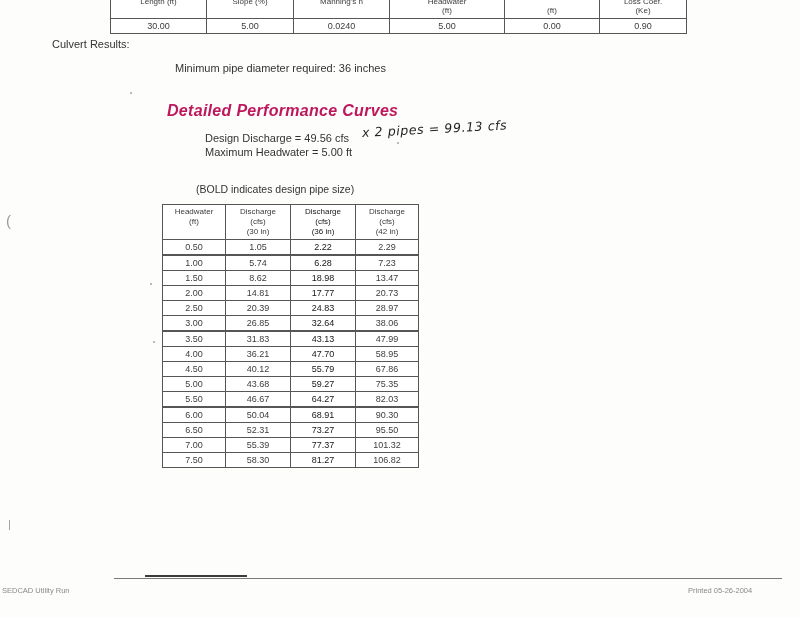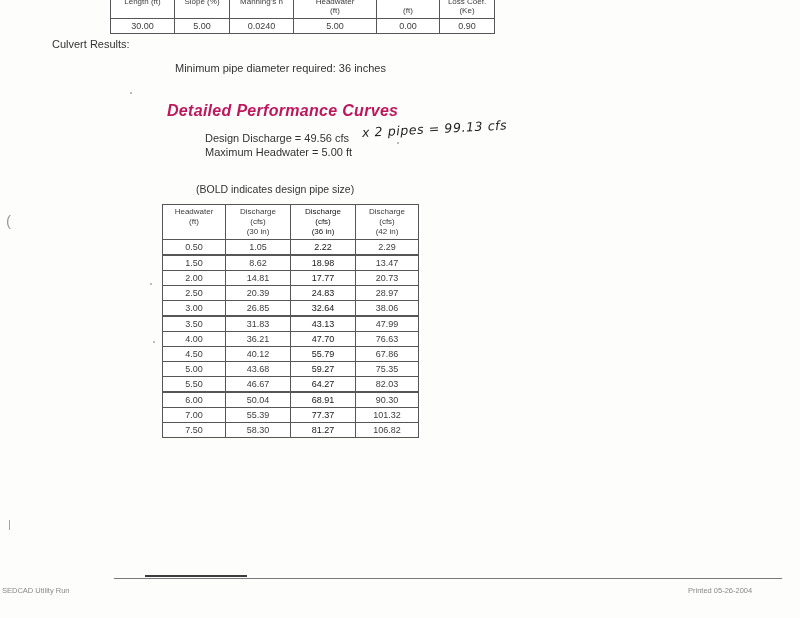--- a/index.html
+++ b/index.html
@@ -7,21 +7,21 @@
     width:800px;height:618px;position:relative;overflow:hidden;
     background:#fdfdfb;color:#3a3a3a;
     font-family:"Liberation Sans",sans-serif;
   }
   .abs{position:absolute}
   
   table{border-collapse:collapse;background:#fff}
   th,td{border:1px solid #565656;text-align:center;color:#3c3c3c}
   #top-table{left:110px;top:-4px}
   #top-table th{font-size:8px;font-weight:normal;line-height:9px;vertical-align:top;padding:0 2px 1px;height:20px}
-  #top-table td{font-size:9px;padding:2px 3px;line-height:10px}
+  #top-table td{font-size:9px;padding:2px 19px;line-height:10px}
   #top-table th:nth-child(1),#top-table td:nth-child(1){width:57px}
   #top-table th:nth-child(2),#top-table td:nth-child(2){width:48px}
   #top-table th:nth-child(3),#top-table td:nth-child(3){width:57px}
   #top-table th:nth-child(4),#top-table td:nth-child(4){width:76px}
   #top-table th:nth-child(5),#top-table td:nth-child(5){width:56px}
   #top-table th:nth-child(6),#top-table td:nth-child(6){width:48px}
   #perf-table{left:162px;top:204px}
   #perf-table th{font-size:8px;font-weight:normal;line-height:10px;padding:2px 2px;vertical-align:top}
   #perf-table td{font-size:9px;line-height:10px;padding:2px 2px}
   #perf-table th:nth-child(1),#perf-table td:nth-child(1){width:58px}
@@ -126,20 +126,26 @@
         </tr>
       </thead>
     <tbody>
         <tr class="grp-end">
           <td>0.50</td>
           <td>1.05</td>
           <td class="design-col">2.22</td>
           <td>2.29</td>
         </tr>
         <tr>
+          <td>1.00</td>
+          <td>5.74</td>
+          <td class="design-col">6.28</td>
+          <td>7.23</td>
+        </tr>
+        <tr>
           <td>1.50</td>
           <td>8.62</td>
           <td class="design-col">18.98</td>
           <td>13.47</td>
         </tr>
         <tr>
           <td>2.00</td>
           <td>14.81</td>
           <td class="design-col">17.77</td>
           <td>20.73</td>
@@ -159,21 +165,21 @@
         <tr>
           <td>3.50</td>
           <td>31.83</td>
           <td class="design-col">43.13</td>
           <td>47.99</td>
         </tr>
         <tr>
           <td>4.00</td>
           <td>36.21</td>
           <td class="design-col">47.70</td>
-          <td>76.63</td>
+          <td>58.95</td>
         </tr>
         <tr>
           <td>4.50</td>
           <td>40.12</td>
           <td class="design-col">55.79</td>
           <td>67.86</td>
         </tr>
         <tr>
           <td>5.00</td>
           <td>43.68</td>
@@ -184,20 +190,26 @@
           <td>5.50</td>
           <td>46.67</td>
           <td class="design-col">64.27</td>
           <td>82.03</td>
         </tr>
         <tr>
           <td>6.00</td>
           <td>50.04</td>
           <td class="design-col">68.91</td>
           <td>90.30</td>
+        </tr>
+        <tr>
+          <td>6.50</td>
+          <td>52.31</td>
+          <td class="design-col">73.27</td>
+          <td>95.50</td>
         </tr>
         <tr>
           <td>7.00</td>
           <td>55.39</td>
           <td class="design-col">77.37</td>
           <td>101.32</td>
         </tr>
         <tr>
           <td>7.50</td>
           <td>58.30</td>

